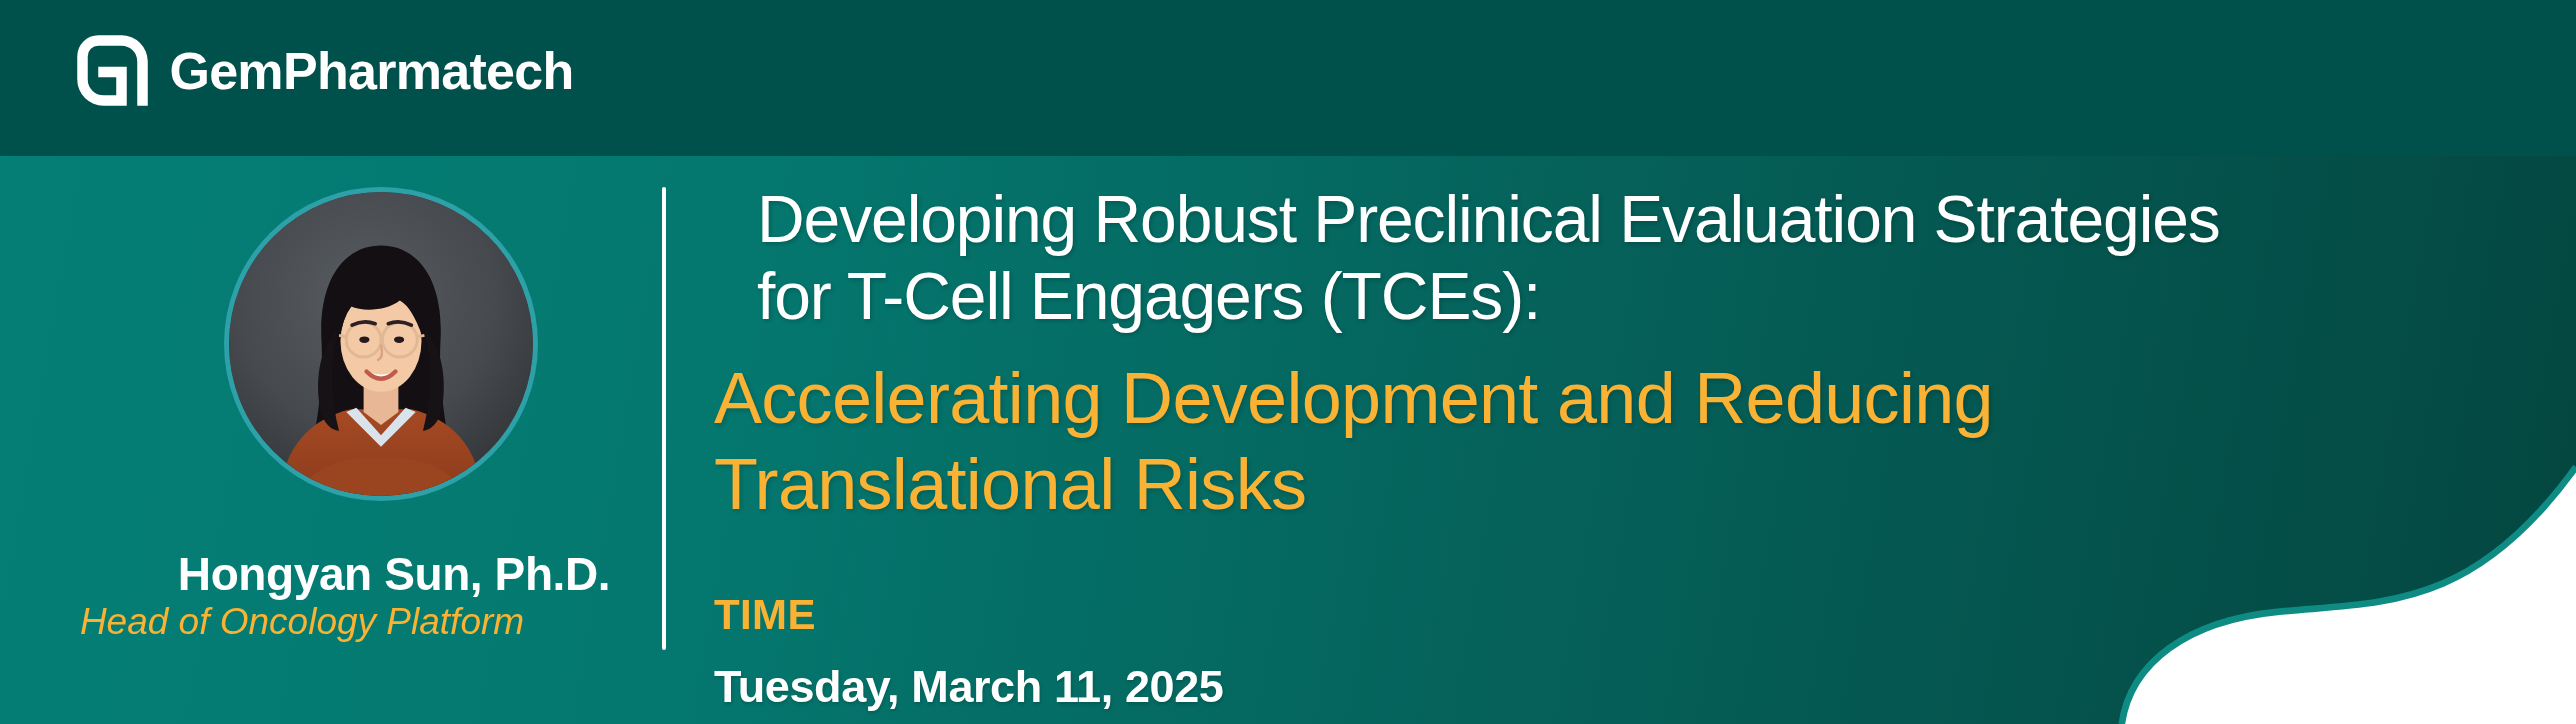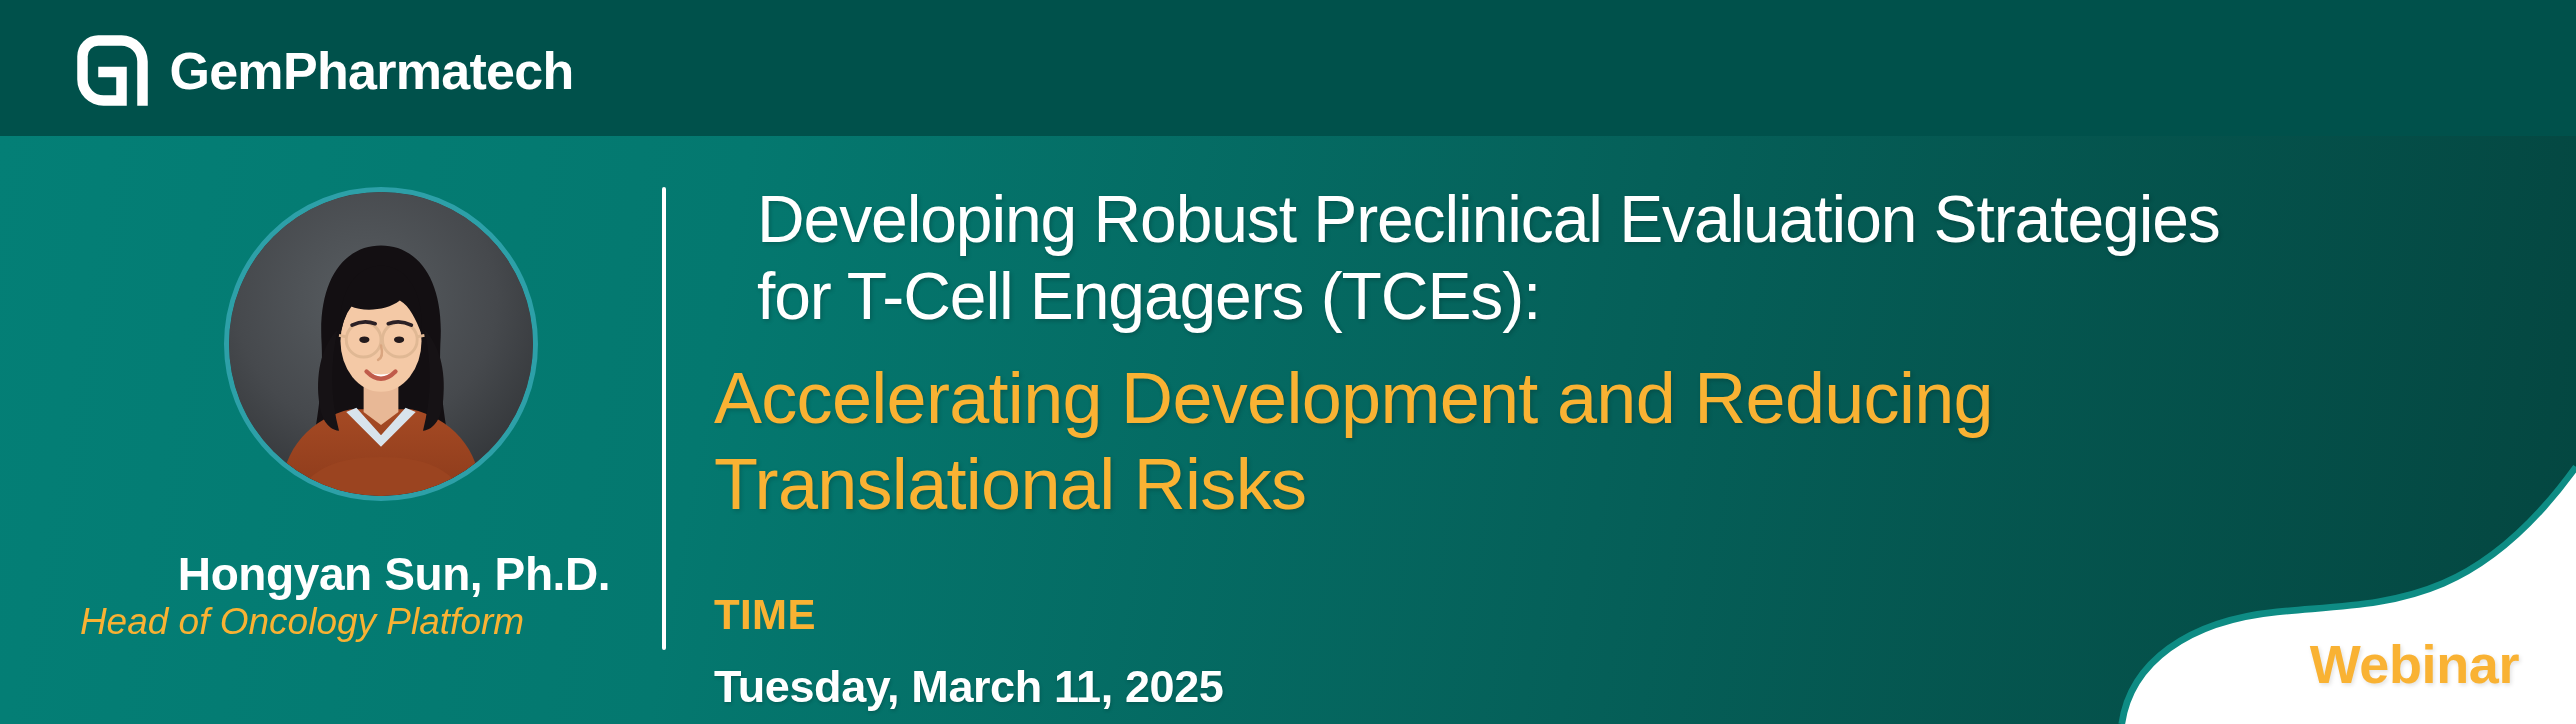--- a/index.html
+++ b/index.html
@@ -10,21 +10,21 @@
     position:relative;
     width:2576px;
     height:724px;
     overflow:hidden;
     background:#ffffff;
   }
 
   
   .topbar {
     position:absolute; left:0; top:0;
-    width:2576px; height:136px;
+    width:2576px; height:156px;
     background:#00514B;
     z-index:5;
   }
   .brand {
     position:absolute; left:75px; top:33px;
     display:flex; align-items:center; gap:19.4px;
   }
   .brand-mark { width:75px; height:75px; display:block; flex:none; }
   .brand-name {
     color:#ffffff;
@@ -253,16 +253,15 @@
     </div>
 
   </div>
 
   <div class="corner">
     <svg viewBox="0 0 700 400" preserveAspectRatio="none" xmlns="http://www.w3.org/2000/svg" aria-hidden="true">
       <path d="M700 56 C560 250 440 236 300 250 C180 262 104 318 92 400 L700 400 Z" fill="#FFFFFF"></path>
       <path d="M700 56 C560 250 440 236 300 250 C180 262 104 318 92 400" fill="none" stroke="#0E8C84" stroke-width="9"></path>
     </svg>
   </div>
-  <div class="webinar-label">Webinar</div>
 
 </div>
 
 
 </body></html>

